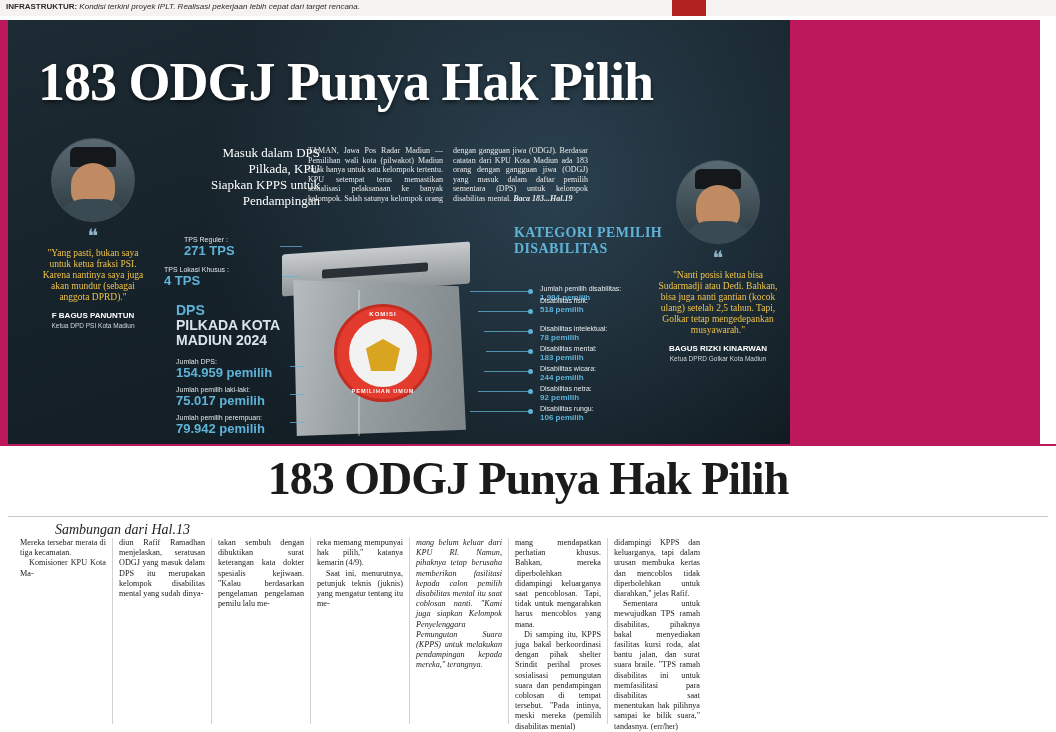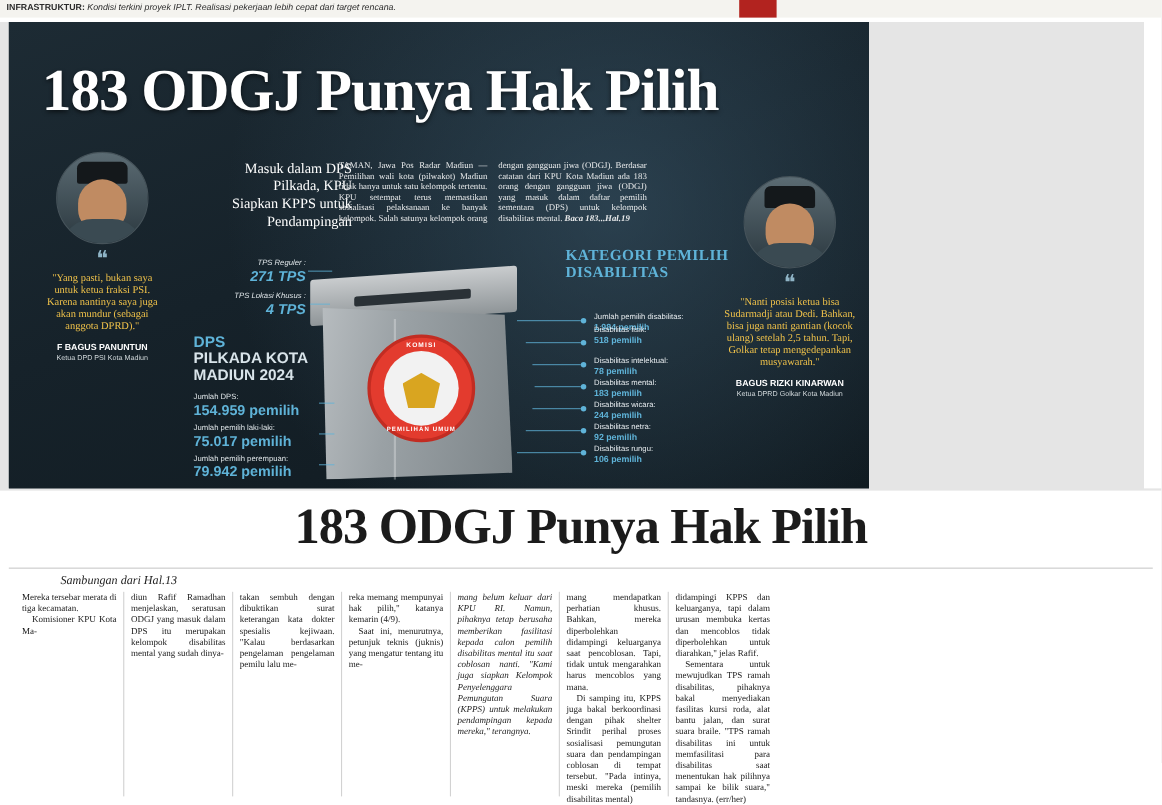--- a/index.html
+++ b/index.html
@@ -3,21 +3,21 @@
 <meta charset="utf-8">
 <style>
   html,body{margin:0;padding:0;}
   body{
     width:1056px;height:732px;
     background:#ffffff;
     font-family:"Liberation Serif", serif;
     position:relative;
     overflow:hidden;
   }
-  .page{position:absolute;left:0;top:0;width:1056px;height:732px;background:#e5e5e5;}
+  .page{position:absolute;left:0;top:0;width:1056px;height:732px;background:#be185d;}
 
   
   .topstrip{
     position:absolute;left:0;top:0;width:1056px;height:20px;
     background:#ffffff;
   }
   .topstrip .bar{
     position:absolute;left:0;top:0;width:1056px;height:16px;background:#f4f3ef;
   }
   .topstrip .txt{
@@ -151,21 +151,21 @@
   }
   .kpu-seal .txt2{
     position:absolute;left:0;bottom:5px;width:92px;text-align:center;color:#fff;font-size:5.5px;
     letter-spacing:1px;font-family:"Liberation Sans", sans-serif;font-weight:bold;
   }
 
   
   .stat{position:absolute;font-family:"Liberation Sans", sans-serif;}
   .stat .lbl{font-size:7px;color:#dfe5e8;}
   .stat .val{font-size:13px;font-weight:bold;color:#5fb3d8;line-height:15px;}
-  .stat.right{text-align:right;font-style:italic;}
+  .stat.right{text-align:left;}
 
   .dps-title{
     position:absolute;left:168px;top:283px;width:110px;
     color:#d9e4ea;font-family:"Liberation Sans", sans-serif;font-weight:bold;
     font-size:14px;line-height:15px;
   }
   .dps-title .c{color:#5fb3d8;}
 
   .cat-title{
     position:absolute;left:506px;top:205px;width:150px;
@@ -188,21 +188,21 @@
   }
   .headline2{
     position:absolute;left:0;top:6px;width:1056px;text-align:center;
     font-family:"Liberation Serif", serif;font-weight:bold;font-size:46px;
     color:#1b1b1b;letter-spacing:-1px;
   }
   .rule{
     position:absolute;left:8px;top:70px;width:1040px;height:1px;background:#c9c9c9;
   }
   .jumpline{
-    position:absolute;left:55px;top:76px;font-size:11px;font-style:italic;
+    position:absolute;left:55px;top:76px;font-size:14px;font-style:italic;
     font-family:"Liberation Serif", serif;color:#222;
   }
   .cols{
     position:absolute;left:14px;top:92px;width:1030px;height:190px;
   }
   .col{
     position:absolute;top:0;width:86px;font-size:8.2px;line-height:10.2px;
     text-align:justify;color:#1b1b1b;font-family:"Liberation Serif", serif;
   }
   .col p{margin:0 0 0 0;text-indent:9px;}

